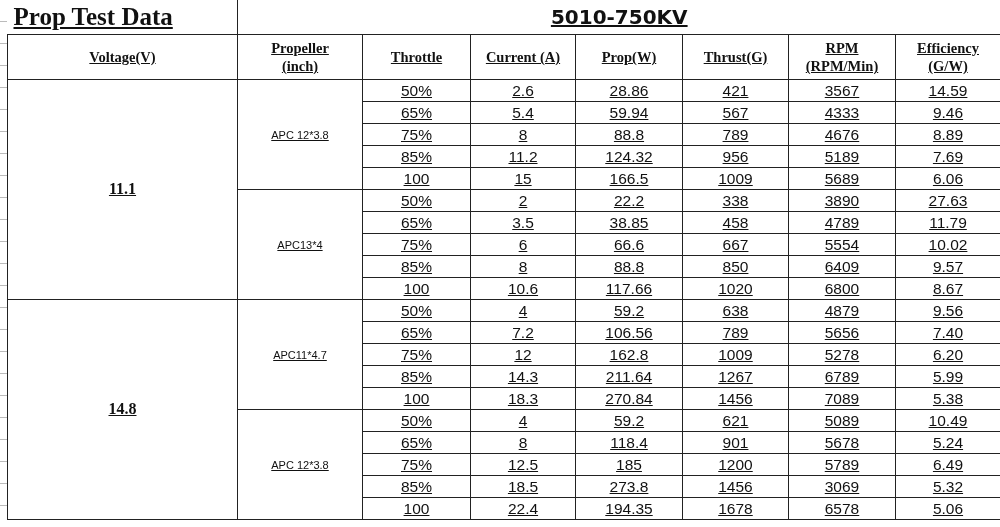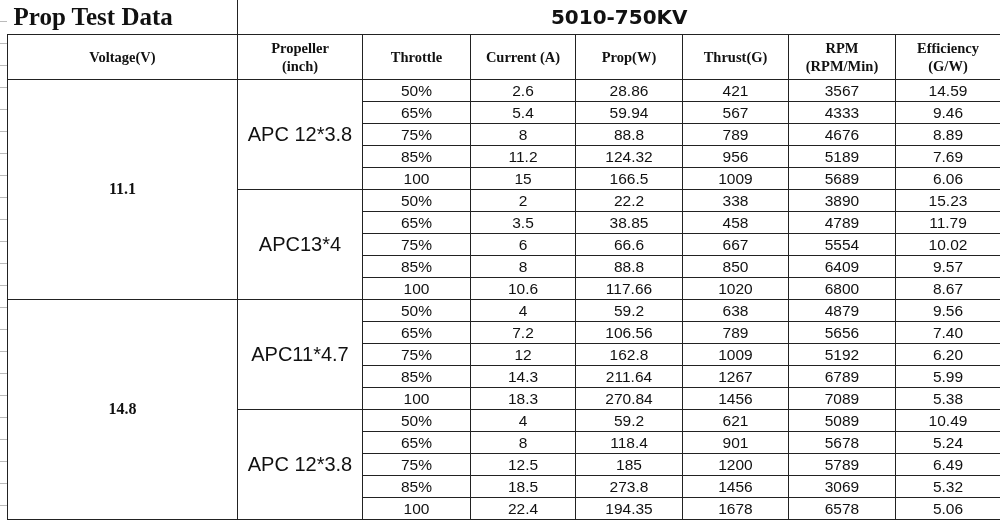--- a/index.html
+++ b/index.html
@@ -1,25 +1,25 @@
 <!DOCTYPE html>
 <html><head>
 <meta charset="utf-8">
 <style>
   html, body { margin:0; padding:0; background:#fff; }
   body { width:1000px; height:527px; overflow:hidden; position:relative; font-family:"Liberation Sans", sans-serif; color:#111; }
   .sheet { position:absolute; left:7px; top:0; width:1000px; }
-  table { border-collapse:collapse; table-layout:fixed; }
+  table { border-collapse:collapse; table-layout:fixed;text-decoration:underline; }
   td, th { border:1.5px solid #222; padding:0; text-align:center; vertical-align:middle; overflow:hidden; white-space:nowrap; }
   .title-cell { height:34px; text-align:left; padding-left:6px; font-family:"Liberation Serif", serif; font-weight:bold; font-size:25px; border-top:none; border-left:none; }
   .model-cell { font-family:"DejaVu Sans", sans-serif; font-weight:bold; font-size:20px; border-top:none; border-right:none; }
   th { height:44px; font-family:"Liberation Serif", serif; font-weight:bold; font-size:14.5px; line-height:18px; }
   td.d { height:21px; font-size:15.5px; line-height:20px; }
   td.volt { font-family:"Liberation Serif", serif; font-weight:bold; font-size:16px; vertical-align:top; padding-top:100px; }
-  td.prop { font-size:20px;text-align:center; }
+  td.prop { font-size:11px;text-align:center; }
   .leftgrid { position:absolute; left:0; top:0; width:7px; height:527px; background:repeating-linear-gradient(to bottom, #fff 0, #fff 21px, #bbb 21px, #bbb 22px); }
 </style>
 </head>
 <body>
 
 <div class="leftgrid"></div>
 
 <div class="sheet">
   <table>
     <colgroup>
@@ -91,21 +91,21 @@
           <td class="d">5689</td>
           <td class="d">6.06</td>
         </tr>
         <tr>
           <td class="prop" rowspan="5">APC13*4</td>
           <td class="d">50%</td>
           <td class="d">2</td>
           <td class="d">22.2</td>
           <td class="d">338</td>
           <td class="d">3890</td>
-          <td class="d">15.23</td>
+          <td class="d">27.63</td>
         </tr>
         <tr>
           <td class="d">65%</td>
           <td class="d">3.5</td>
           <td class="d">38.85</td>
           <td class="d">458</td>
           <td class="d">4789</td>
           <td class="d">11.79</td>
         </tr>
         <tr>
@@ -148,21 +148,21 @@
           <td class="d">106.56</td>
           <td class="d">789</td>
           <td class="d">5656</td>
           <td class="d">7.40</td>
         </tr>
         <tr>
           <td class="d">75%</td>
           <td class="d">12</td>
           <td class="d">162.8</td>
           <td class="d">1009</td>
-          <td class="d">5192</td>
+          <td class="d">5278</td>
           <td class="d">6.20</td>
         </tr>
         <tr>
           <td class="d">85%</td>
           <td class="d">14.3</td>
           <td class="d">211.64</td>
           <td class="d">1267</td>
           <td class="d">6789</td>
           <td class="d">5.99</td>
         </tr>

